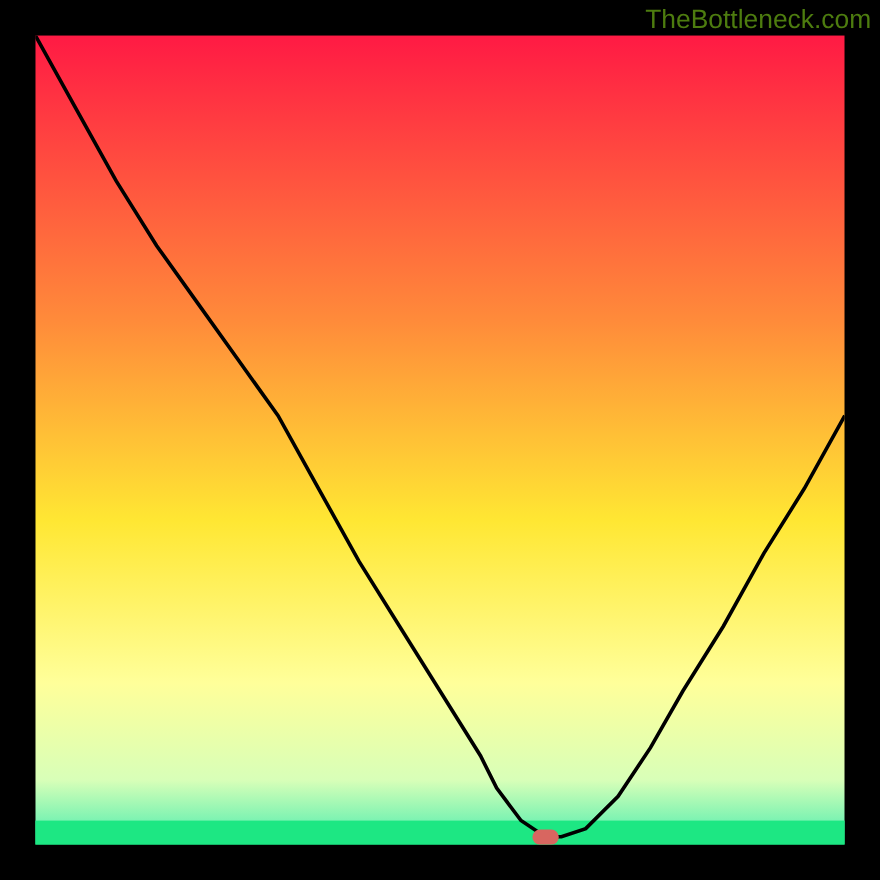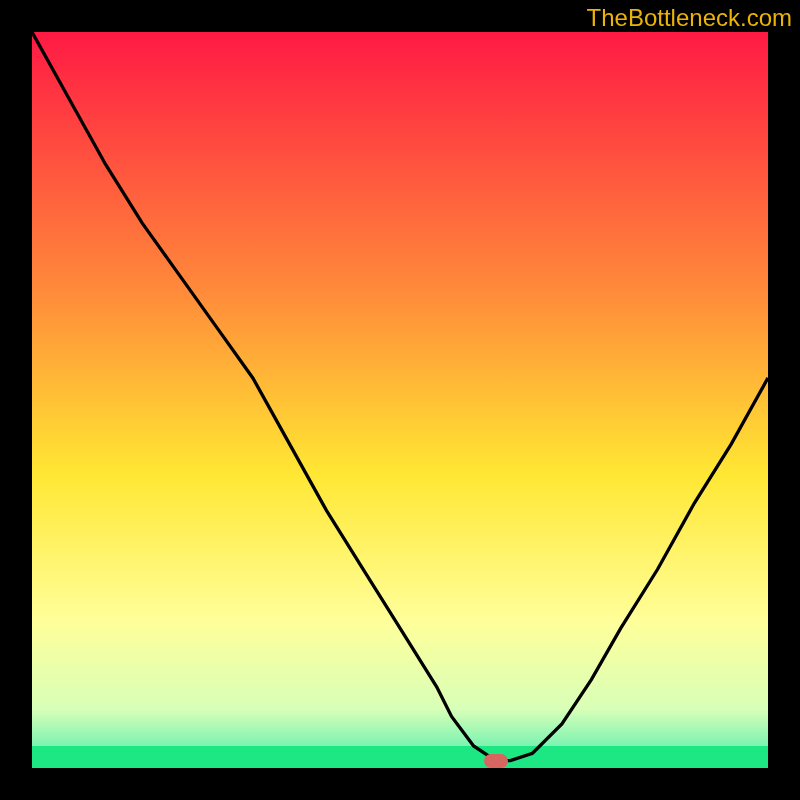--- a/index.html
+++ b/index.html
@@ -13,21 +13,21 @@
   }
   .wrap {
     position: relative;
     width: 800px;
     height: 800px;
   }
   .brand {
     position: absolute;
     top: 4px;
     right: 8px;
-    color: #eab308;
+    color: #4d7c0f;
     font-size: 24px;
     font-weight: 500;
     z-index: 10;
     user-select: none;
   }
   .plot-frame {
     position: absolute;
     left: 32px;
     top: 32px;
     width: 736px;

